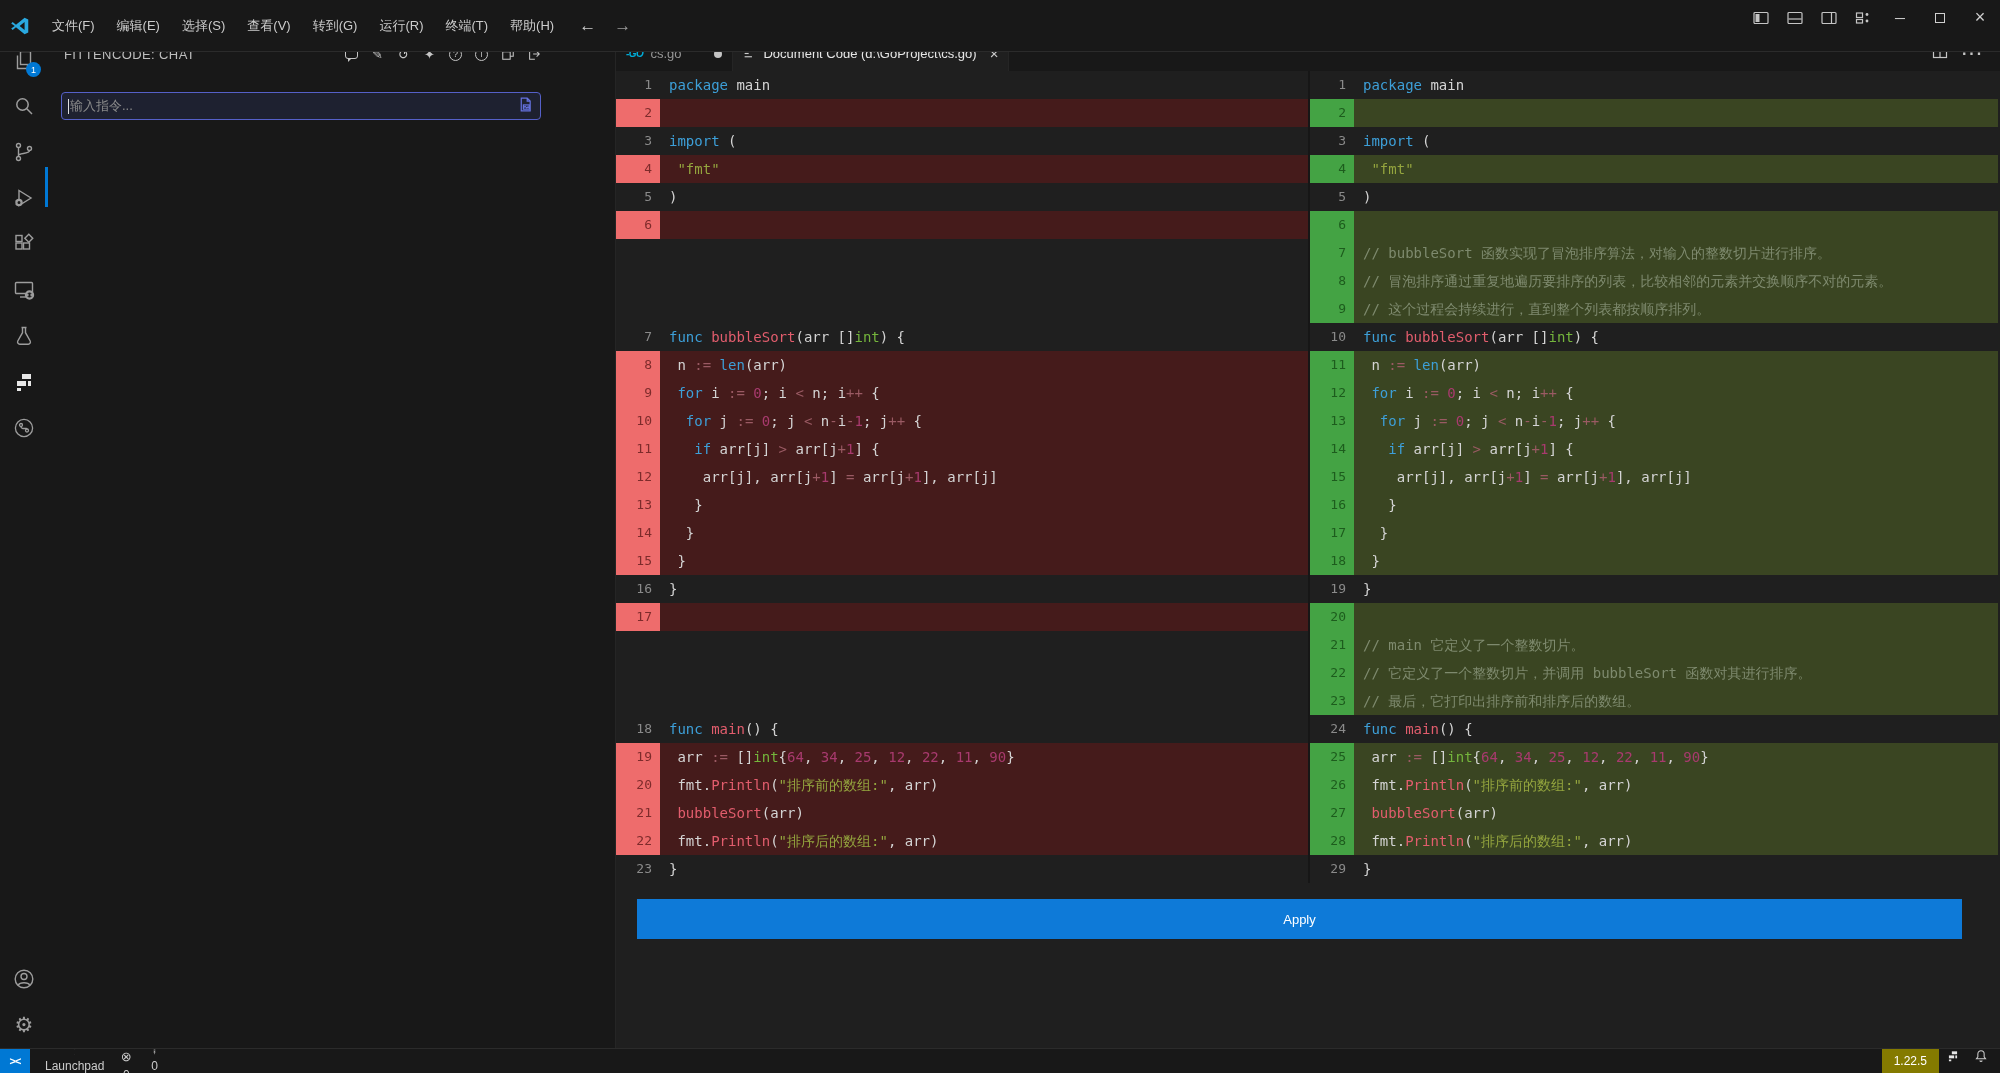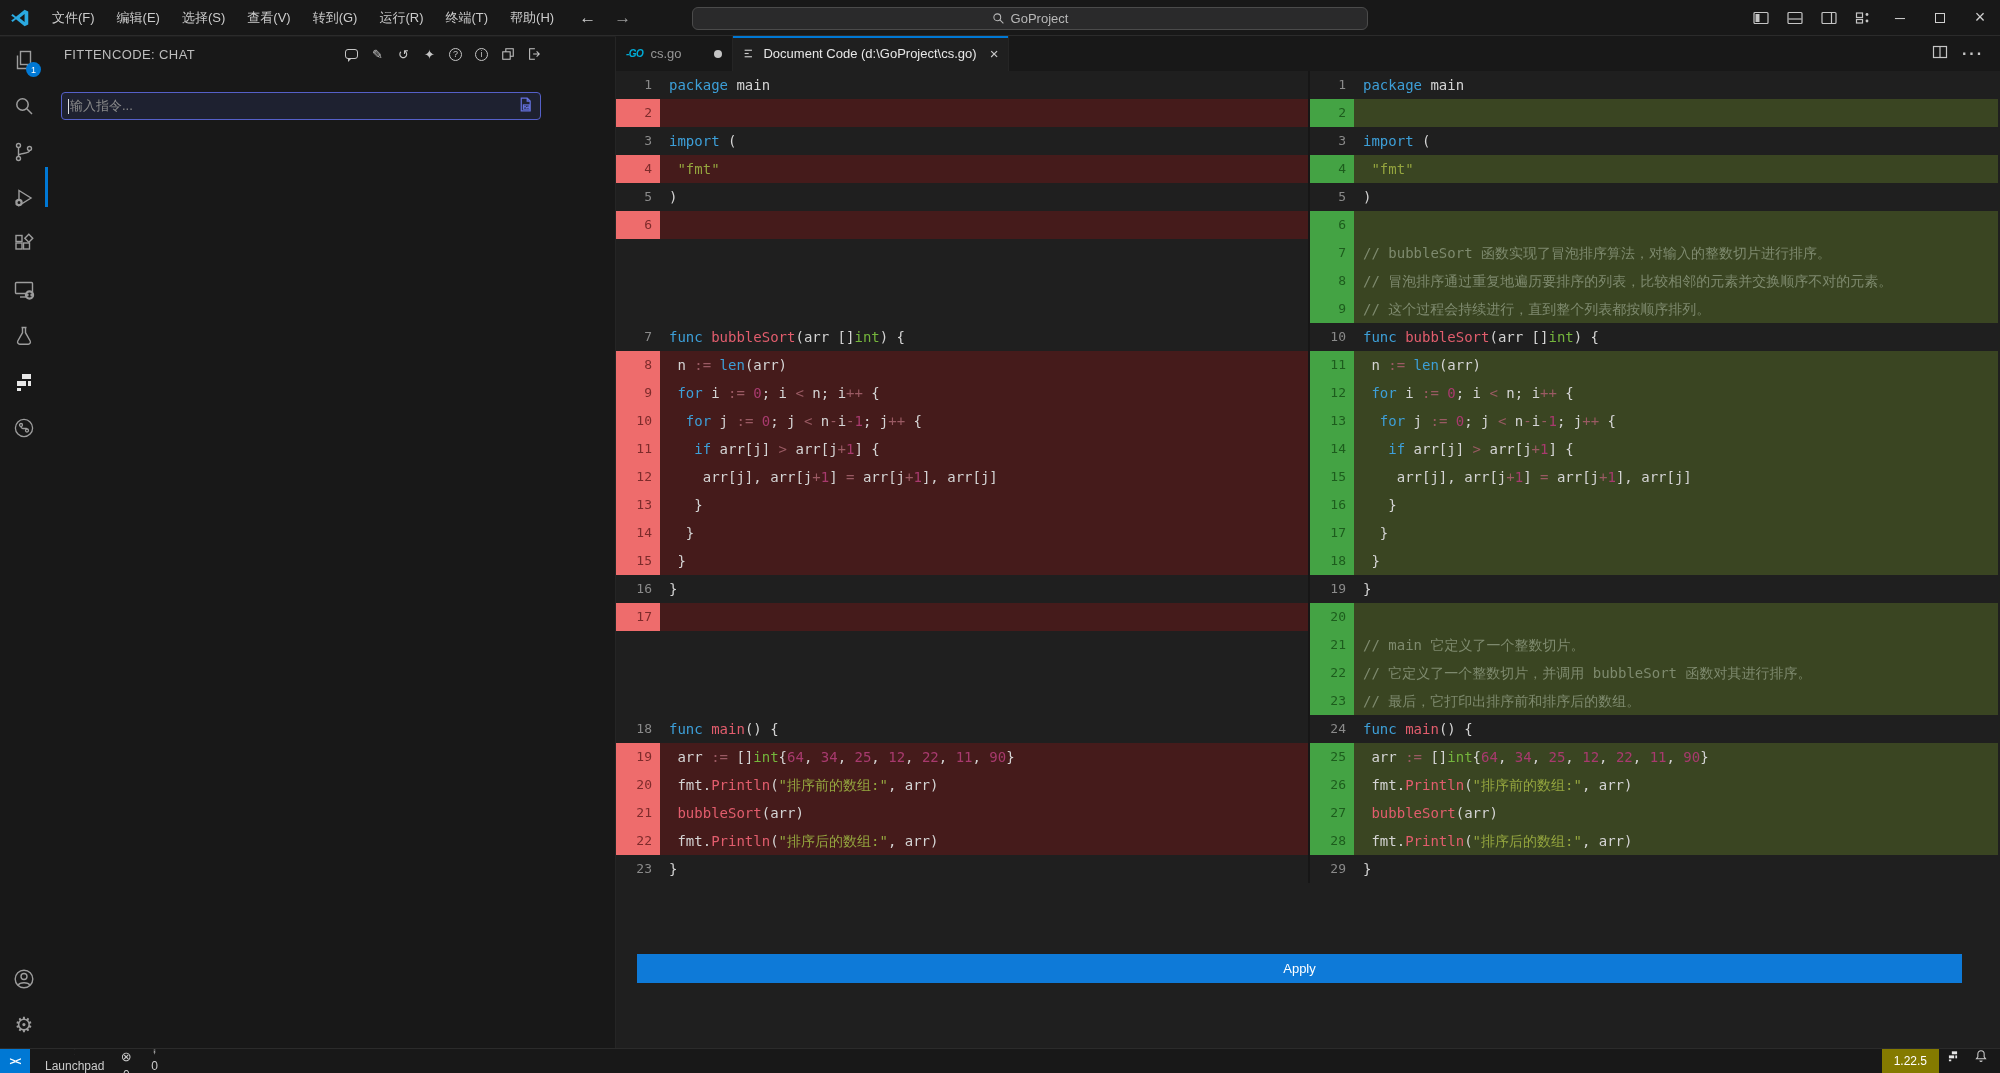--- a/index.html
+++ b/index.html
@@ -1,20 +1,20 @@
 <!DOCTYPE html>
 <html><head>
 <meta charset="utf-8">
 <style>
   * { margin:0; padding:0; box-sizing:border-box; }
   html,body { width:2000px; height:1073px; overflow:hidden; background:#1f1f1f;
               font-family:"Liberation Sans", sans-serif; }
 
   
-  #titlebar { position:absolute; left:0; top:0; width:2000px; height:36px;
+  #titlebar { position:absolute; left:0; top:0; width:2000px; height:52px;
     background:#181818; border-bottom:1px solid #2b2b2b; display:flex; align-items:center; z-index:5; }
   #vscode-logo { width:22px; height:22px; margin:0 10px 0 9px; }
   .menu-item { color:#cccccc; font-size:13px; padding:4px 11px; border-radius:5px; cursor:default; }
   #nav-arrows { display:flex; align-items:center; margin-left:14px; gap:18px; }
   .nav-arrow { color:#cccccc; font-size:17px; }
   .nav-arrow.fwd { color:#9a9a9a; }
   #search-box { position:absolute; left:692px; top:7px; width:676px; height:23px;
     background:#2a2a2b; border:1px solid #4b4b4b; border-radius:6px;
     display:flex; align-items:center; justify-content:center; gap:6px; color:#b8b8b8; font-size:13px; }
   #titlebar-right { position:absolute; right:0; top:0; height:35px; display:flex; align-items:center; }
@@ -74,21 +74,21 @@
   .gut { width:44px; flex:0 0 44px; text-align:right; padding-right:8px; font-size:13px; color:#8a8a8a; }
   .txt { white-space:pre; padding-left:9px; color:#d4d4d4; flex:1; }
   .r-del { background:#451b1b; }
   .r-del .gut { background:#ee6c6c; color:#7d2b2b; }
   .r-add { background:#3a4522; }
   .r-add .gut { background:#44a344; color:#1d5c1d; }
   .r-filler { background:#1f1f1f; }
   .tk-kw { color:#3d9fd8; } .tk-fn { color:#e25d6d; } .tk-ty { color:#74b53c; }
   .tk-str { color:#94a53e; } .tk-num { color:#a83a6e; } .tk-op { color:#9a5a63; }
   .tk-cm { color:#7e8a6e;margin-top:28px; } .tk-pl { color:#d4d4d4; }
-  #apply-btn { position:absolute; left:21px; top:883px; width:1325px; height:29px; background:#0e7ad8;
+  #apply-btn { position:absolute; left:21px; top:828px; width:1325px; height:40px; background:#0e7ad8;
     color:#fff; font-size:13px; border:none; display:flex; align-items:center; justify-content:center; }
 
   
   #statusbar { position:absolute; left:0; bottom:0; width:2000px; height:25px; background:#181818;
     border-top:1px solid #2b2b2b; display:flex; align-items:center; color:#cccccc; font-size:12px; }
   #remote-ind { width:30px; height:25px; background:#0078d4; color:#fff; display:flex;
     align-items:center; justify-content:center; font-size:11px; font-weight:bold; letter-spacing:-1px; }
   .sb-item { display:flex; align-items:center; gap:4px; padding:0 7px; height:100%;flex-direction:column; }
   #statusbar-right { margin-left:auto; display:flex; align-items:flex-end; height:100%; }
   #go-version { background:#847a00; color:#fff; height:100%; display:flex; align-items:center; padding:0 12px; }
@@ -98,27 +98,20 @@
 <body>
 
 <div id="titlebar">
   <svg id="vscode-logo" viewBox="0 0 24 24">
     <path fill="#2aa9e0" d="M17 3 L21 5 V19 L17 21 L7.6 13.4 L4 16.3 L2.4 14.8 L6.3 12 L2.4 9.2 L4 7.7 L7.6 10.6 Z M17 7.6 L11.6 12 L17 16.4 Z"></path>
   </svg>
   <div id="menu-bar"><span class="menu-item">文件(F)</span><span class="menu-item">编辑(E)</span><span class="menu-item">选择(S)</span><span class="menu-item">查看(V)</span><span class="menu-item">转到(G)</span><span class="menu-item">运行(R)</span><span class="menu-item">终端(T)</span><span class="menu-item">帮助(H)</span></div>
   <div id="nav-arrows">
     <span class="nav-arrow">←</span>
     <span class="nav-arrow fwd">→</span>
-  </div>
-  <div id="search-box">
-    <svg width="13" height="13" viewBox="0 0 16 16">
-      <circle cx="6.5" cy="6.5" r="4.2" fill="none" stroke="#b8b8b8" stroke-width="1.3"></circle>
-      <line x1="9.8" y1="9.8" x2="14" y2="14" stroke="#b8b8b8" stroke-width="1.3"></line>
-    </svg>
-    <span>GoProject</span>
   </div>
   <div id="titlebar-right">
     <span class="layout-ic">
       <svg width="16" height="16" viewBox="0 0 16 16">
           <rect x="1" y="2.5" width="14" height="11" rx="1" fill="none" stroke="#c5c5c5" stroke-width="1.2"></rect>
           <rect x="2.5" y="4" width="4" height="8" fill="#c5c5c5"></rect>
         </svg>
     </span>
     <span class="layout-ic">
       <svg width="16" height="16" viewBox="0 0 16 16">

